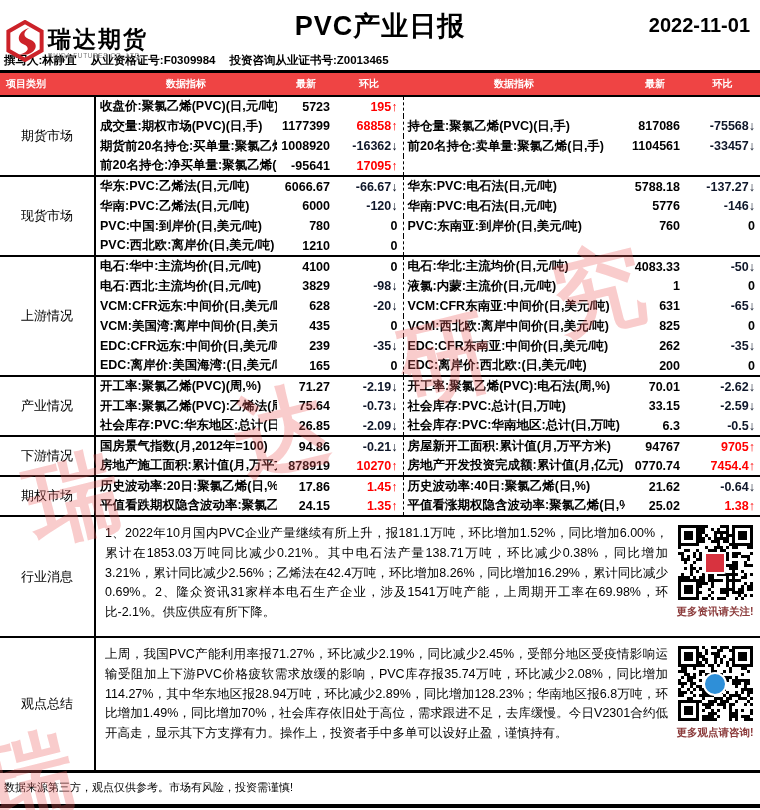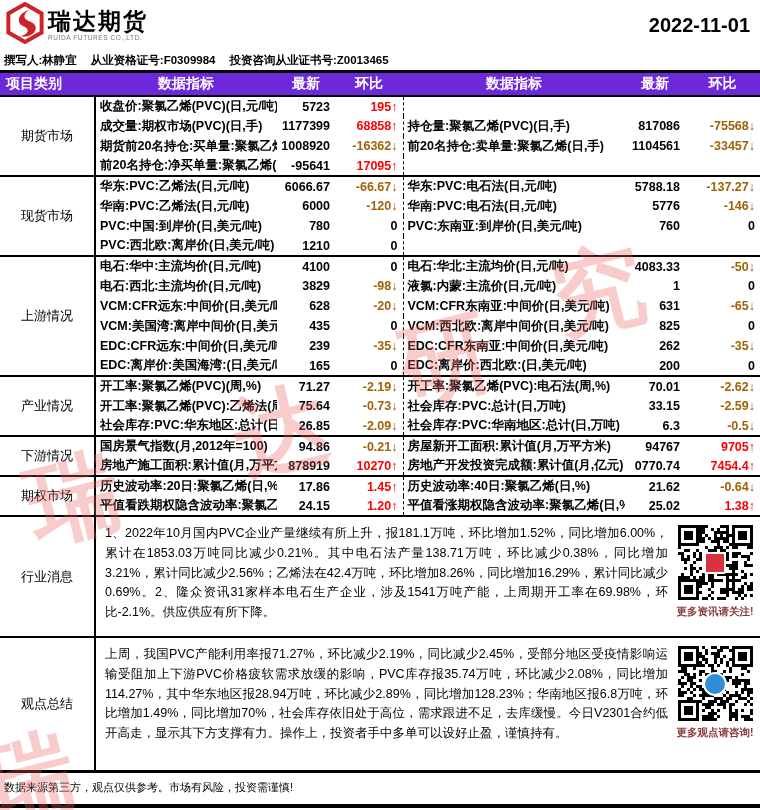--- a/index.html
+++ b/index.html
@@ -1,35 +1,35 @@
 <!DOCTYPE html>
 <html><head>
 <meta charset="utf-8">
 <style>
   html,body{margin:0;padding:0;background:#fff;width:760px;height:810px;overflow:hidden;}
   .page{position:relative;width:760px;height:810px;font-family:"Liberation Sans","DejaVu Sans",sans-serif;color:#000;}
   
   .header{position:relative;height:52px;padding:4px 8px 0 8px;box-sizing:border-box;}
-  .logo{position:absolute;left:6px;top:2px;display:flex;align-items:center;gap:4px;}
+  .logo{position:absolute;left:6px;top:20px;display:flex;align-items:center;gap:4px;}
   .logo-cn{font-size:23px;font-weight:bold;letter-spacing:2px;line-height:1.05;}
   .logo-en{font-size:6.5px;color:#777;letter-spacing:.6px;}
   .title{position:absolute;left:0;right:0;top:8px;text-align:center;font-size:27px;font-weight:bold;letter-spacing:1px;}
   .date{position:absolute;right:10px;top:14px;font-size:20px;font-weight:bold;}
   .author-line{height:16px;padding:0 4px 2px 4px;font-size:11.5px;font-weight:bold;display:flex;gap:14px;align-items:flex-end;}
   
   table.report{width:760px;border-collapse:collapse;table-layout:fixed;border-top:3px solid #000;}
-  thead th{background:#6d28d9;color:#fff;font-size:14px;font-weight:bold;height:22px;padding:0 2px;text-align:center;}
+  thead th{background:#ef4444;color:#fff;font-size:10px;font-weight:bold;height:22px;padding:0 2px;text-align:center;}
   thead th.h-cat{text-align:left;padding-left:6px;}
   td{font-size:12.5px;height:20px;padding:0 3px;white-space:nowrap;overflow:hidden;box-sizing:border-box;}
   td.cat{border-right:2px solid #000;text-align:center;font-size:13px;font-weight:400;white-space:nowrap;}
   tr.section-start td{border-top:2px solid #000;}
   td.lab{font-weight:600;padding-left:4px;}
   td.lab-r{border-left:1px dashed #000;margin-left:28px;}
   td.val,td.chg{text-align:right;font-weight:bold;padding-right:5px;}
-  .up{color:#ff0000;} .down{color:#a16207;}
+  .up{color:#ff0000;} .down{color:#0f172a;}
   
   td.tall{border-top:2px solid #000;vertical-align:top;padding:2px;}
   .tall-flex{display:flex;align-items:flex-start;}
   .para{flex:1;font-size:12.5px;line-height:1.58;padding:5px 4px 4px 7px;white-space:normal;text-align:justify;font-weight:500;}
   .news-h{height:121px;} .sum-h{height:133px;}
   .qrbox{width:86px;padding-top:6px;text-align:center;flex:0 0 86px;}
   .qr{position:relative;width:75px;height:75px;margin:0 auto;}
   .qr-logo{position:absolute;left:50%;top:50%;transform:translate(-50%,-50%);}
   .qr-logo.square{width:18px;height:18px;background:#d8333f;border:2px solid #fff;border-radius:2px;}
   .qr-logo.circle{width:20px;height:20px;background:#2e8fd8;border:2px solid #fff;border-radius:50%;}
@@ -50,20 +50,21 @@
         <svg width="38" height="42" viewBox="0 0 48 52">
           <path d="M24 2 L45 14 V38 L24 50 L3 38 V14 Z" fill="none" stroke="#cc2229" stroke-width="5"></path>
           <path d="M31 9 C15 13 12 26 22 30 C30 33 30 40 17 43 L27 43 C41 38 41 27 28 23 C20 20 23 12 31 9 Z" fill="#cc2229"></path>
         </svg>
       </span>
       <span class="logo-text">
         <div class="logo-cn">瑞达期货</div>
         <div class="logo-en">RUIDA FUTURES CO.,LTD.</div>
       </span>
     </div>
+    <div class="title">PVC产业日报</div>
     <div class="date">2022-11-01</div>
   </div>
 
   <div class="author-line">
     <span>撰写人:林静宜</span>
     <span>从业资格证号:F0309984</span>
     <span>投资咨询从业证书号:Z0013465</span>
   </div>
 
   <table class="report">
@@ -250,21 +251,21 @@
           <td class="lab">历史波动率:20日:聚氯乙烯(日,%)</td>
           <td class="val">17.86</td>
           <td class="chg up">1.45↑</td>
           <td class="lab lab-r">历史波动率:40日:聚氯乙烯(日,%)</td>
           <td class="val">21.62</td>
           <td class="chg down">-0.64↓</td>
         </tr>
         <tr>
           <td class="lab">平值看跌期权隐含波动率:聚氯乙烯(日,%)</td>
           <td class="val">24.15</td>
-          <td class="chg up">1.20↑</td>
+          <td class="chg up">1.35↑</td>
           <td class="lab lab-r">平值看涨期权隐含波动率:聚氯乙烯(日,%)</td>
           <td class="val">25.02</td>
           <td class="chg up">1.38↑</td>
         </tr>
       </tbody>
     <tbody>
       <tr class="section-start">
         <td class="cat">行业消息</td>
         <td class="tall news-h" colspan="6">
           <div class="tall-flex">

